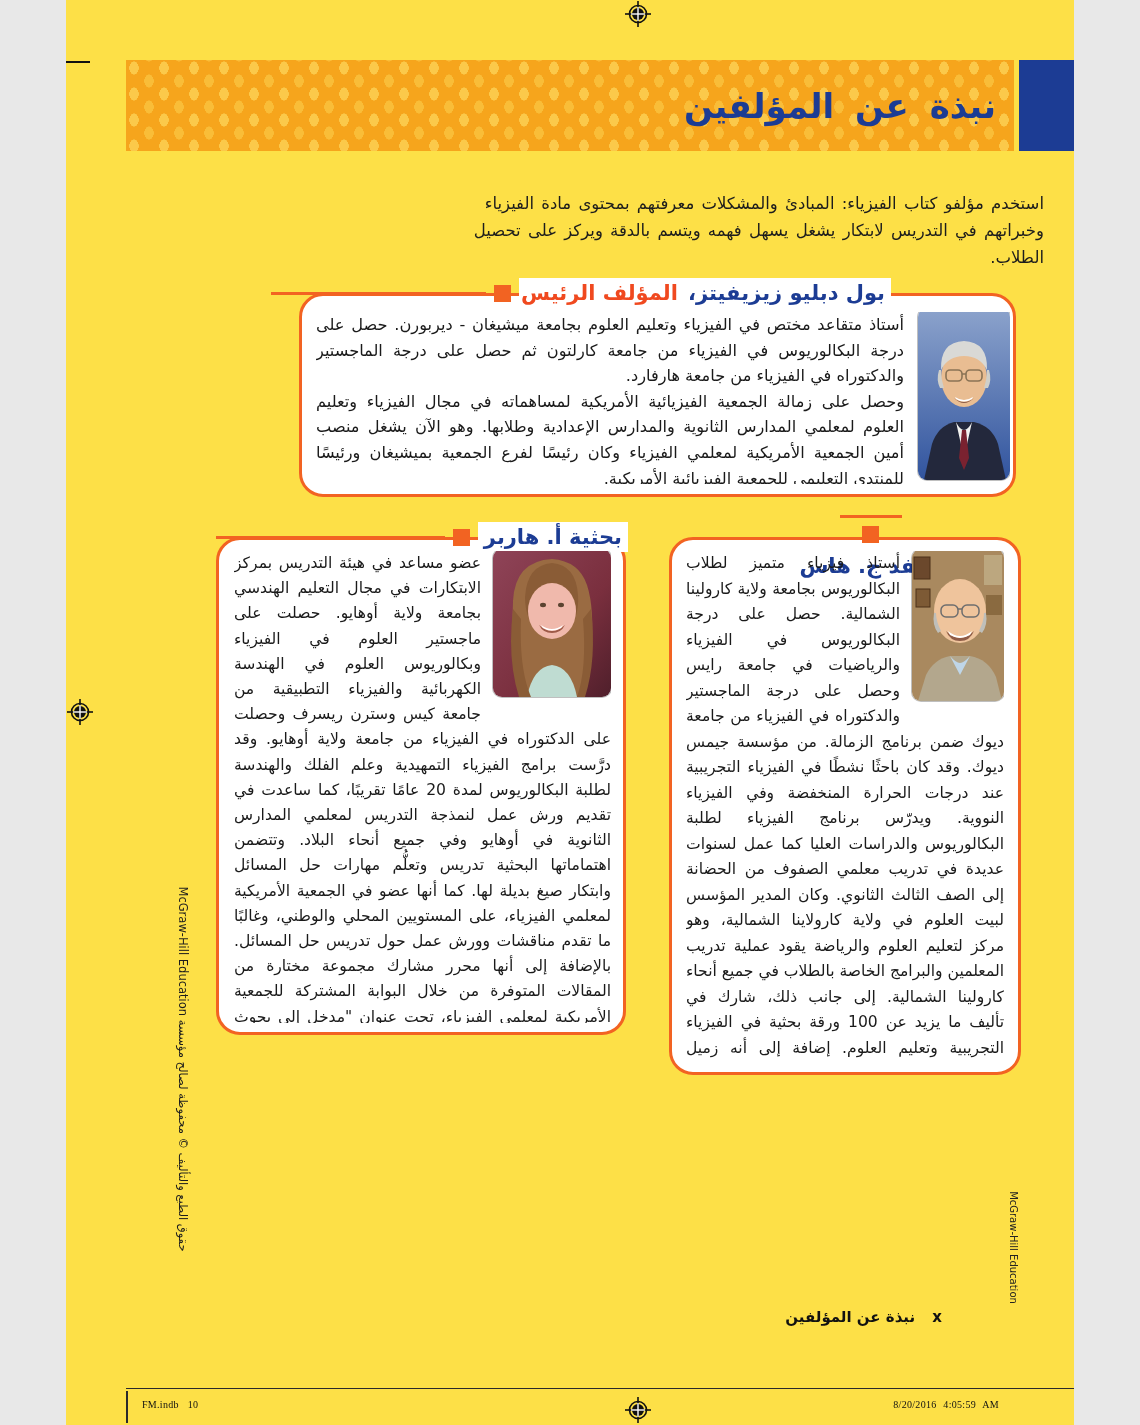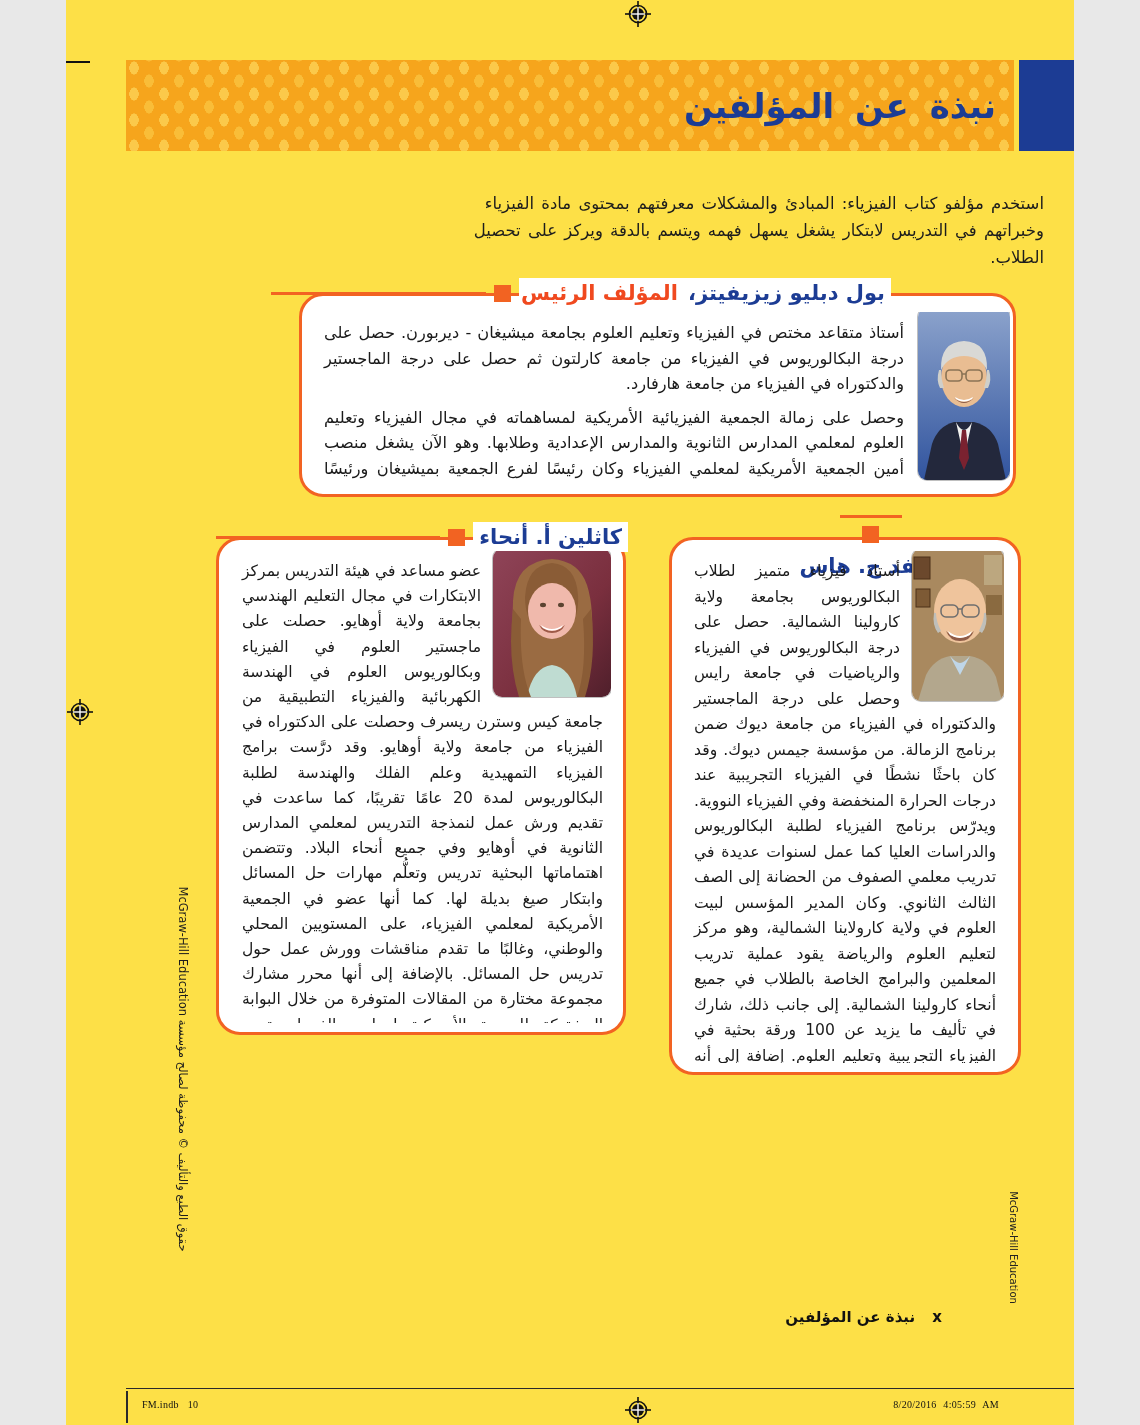--- a/index.html
+++ b/index.html
@@ -61,21 +61,21 @@
   }
   .h-role:empty{display:none;}
   .h-square{width:17px;height:17px;background:#F26322;flex:none;}
   .h-line{flex:1;height:3px;background:#F26322;}
   .h-line-fixed{flex:none;width:62px;height:3px;background:#F26322;}
   
   .abody{
     direction:rtl;text-align:justify;text-align-last:right;overflow:hidden;
     color:#1a1a1a;
   }
-  .abody p{margin:8px;}
+  .abody p{margin:0;}
   .abody1{left:250px;top:312px;width:694px;height:172px;font-size:16.2px;line-height:25.6px;}
   .abody2{left:620px;top:551px;width:318px;height:512px;font-size:15.6px;line-height:25.5px;}
   .abody3{left:168px;top:551px;width:377px;height:472px;font-size:15.6px;line-height:25.2px;}
   .photo{
     float:right;border-radius:9px;overflow:hidden;display:block;
     box-shadow:0 0 0 1px rgba(0,0,0,.25);
   }
   .photo svg{display:block;}
   .photo1{width:92px;height:172px;margin:-4px 0 4px 14px;}
   .photo2{width:92px;height:152px;margin:-2px 0 6px 12px;}
@@ -204,21 +204,21 @@
         <line x1="46" y1="60" x2="50" y2="60" stroke="#6e6e6e" stroke-width="1.5"></line>
         <path d="M34 82 Q48 96 62 82 Q58 92 48 92 Q38 92 34 82Z" fill="#8E5B46"></path>
         <path d="M36 82 Q48 92 60 82 L58 86 Q48 92 38 86Z" fill="#fff"></path>
       </svg>
     </span>
     <p>أستاذ فيزياء متميز لطلاب البكالوريوس بجامعة ولاية كارولينا الشمالية. حصل على درجة البكالوريوس في الفيزياء والرياضيات في جامعة رايس وحصل على درجة الماجستير والدكتوراه في الفيزياء من جامعة ديوك ضمن برنامج الزمالة. من مؤسسة جيمس ديوك. وقد كان باحثًا نشطًا في الفيزياء التجريبية عند درجات الحرارة المنخفضة وفي الفيزياء النووية. ويدرّس برنامج الفيزياء لطلبة البكالوريوس والدراسات العليا كما عمل لسنوات عديدة في تدريب معلمي الصفوف من الحضانة إلى الصف الثالث الثانوي. وكان المدير المؤسس لبيت العلوم في ولاية كارولاينا الشمالية، وهو مركز لتعليم العلوم والرياضة يقود عملية تدريب المعلمين والبرامج الخاصة بالطلاب في جميع أنحاء كارولينا الشمالية. إلى جانب ذلك، شارك في تأليف ما يزيد عن 100 ورقة بحثية في الفيزياء التجريبية وتعليم العلوم. إضافة إلى أنه زميل الجمعية الفيزيائية الأمريكية. كما تلقى ميدالية ألكسندر هولاداي للتميز، من جامعة ولاية كارولينا الشمالية، ومُنح ميدالية بيغرام للتميز في تدريس العلوم واختاره مجلس تطوير ودعم التعليم (CASE) في عام 1990 لجائزة أستاذ العام في ولاية كارولاينا الشمالية.</p>
   </div>
 
   <div class="abs abox abox3"></div>
   <div class="abs heading h3">
-    <span class="h-name">كاثلين أ. أنحاء</span>
+    <span class="h-name">بحثية أ. هاربر</span>
     <span class="h-square"></span>
     <span class="h-line"></span>
   </div>
   <div class="abs abody abody3">
     <span class="photo photo3">
       <svg width="118" height="148" viewBox="0 0 118 148">
         <defs>
           <linearGradient id="bg3" x1="0" y1="0" x2="1" y2="1">
             <stop offset="0" stop-color="#8F4458"></stop>
               <stop offset=".6" stop-color="#7A2F3E"></stop>

